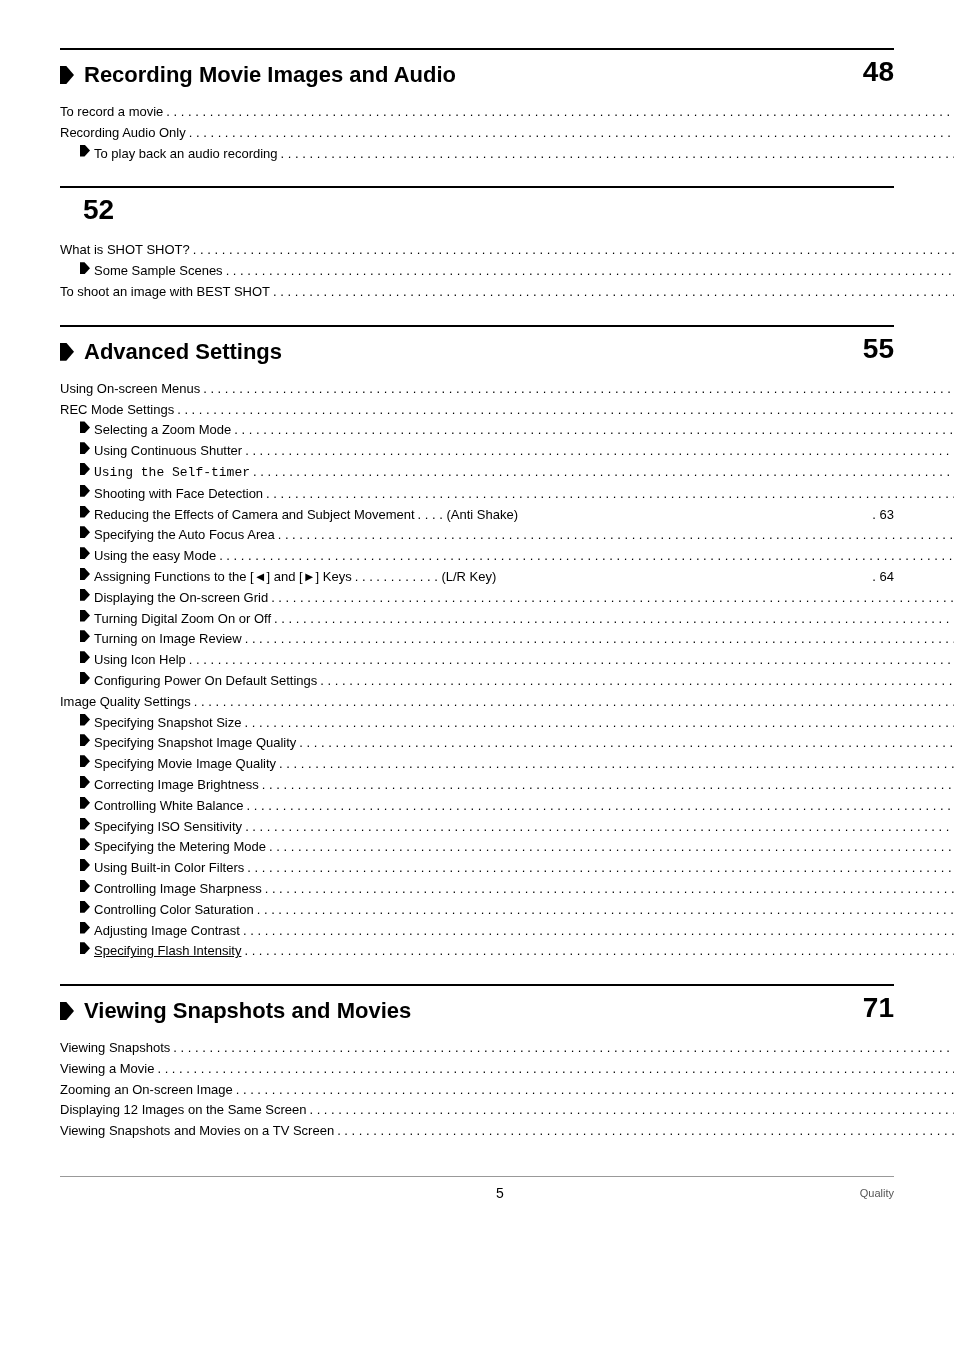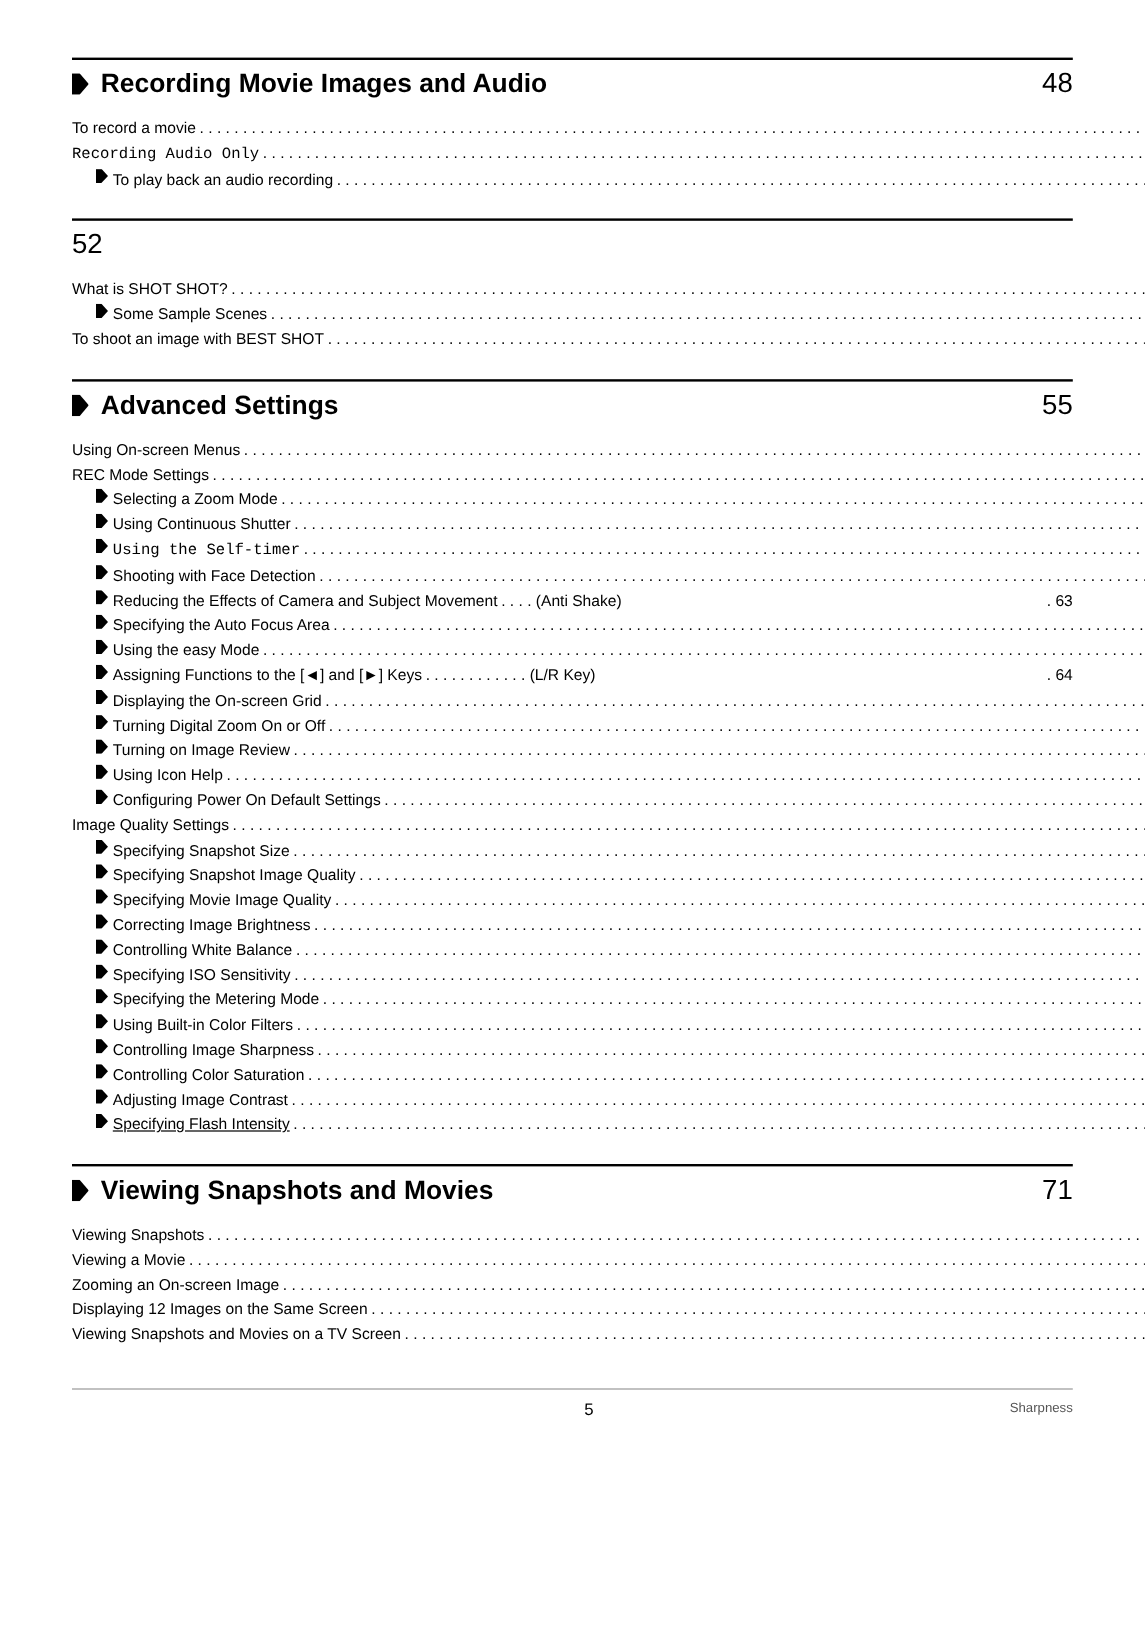--- a/index.html
+++ b/index.html
@@ -35,22 +35,23 @@
       display: inline-block;
       width: 14px;
       height: 18px;
       background: #000;
       clip-path: polygon(0 0, 45% 0, 100% 50%, 45% 100%, 0 100%, 0 0);
       margin-right: 2px;
       flex-shrink: 0;
     }
 
     .section-page {
-      font-size: 23px;
-      font-weight: normal;
+      font-size: 28px;
+      font-weight: bold;
+      margin-left: 23px;
     }
 
     .toc-entries {
       padding: 8px 0 4px 0;
     }
 
     .toc-entry {
       display: flex;
       justify-content: space-between;
       align-items: baseline;
@@ -124,21 +125,21 @@
       </div>
       <div class="toc-entries">
         <div class="toc-entry" style="padding-left: 0px;">
           <span class="entry-left">
             <span class="entry-label" style="white-space: nowrap;">To record a movie</span>
             <span style="flex: 1 1 0%; overflow: hidden; white-space: nowrap; display: inline-block; margin-left: 3px; margin-right: 3px;"> . . . . . . . . . . . . . . . . . . . . . . . . . . . . . . . . . . . . . . . . . . . . . . . . . . . . . . . . . . . . . . . . . . . . . . . . . . . . . . . . . . . . . . . . . . . . . . . . . . . . . . . . . . . . . . . . . . . . . . . . . . . . . . . . . .</span>
           </span>
         </div>
         <div class="toc-entry" style="padding-left: 0px;">
           <span class="entry-left">
-            <span class="entry-label" style="white-space: nowrap; font-family: Liberation Mono, monospace;">Recording Audio Only</span>
+            <span class="entry-label" style="white-space: nowrap;">Recording Audio Only</span>
             <span style="flex: 1 1 0%; overflow: hidden; white-space: nowrap; display: inline-block; margin-left: 3px; margin-right: 3px;"> . . . . . . . . . . . . . . . . . . . . . . . . . . . . . . . . . . . . . . . . . . . . . . . . . . . . . . . . . . . . . . . . . . . . . . . . . . . . . . . . . . . . . . . . . . . . . . . . . . . . . . . . . . . . . . . . . . . . . . . . . . . . . . . . . .</span>
           </span>
         </div>
         <div class="toc-entry" style="padding-left: 20px;">
           <span class="entry-left">
             <span class="sub-icon"></span>
             <span class="entry-label" style="white-space: nowrap;">To play back an audio recording</span>
             <span style="flex: 1 1 0%; overflow: hidden; white-space: nowrap; display: inline-block; margin-left: 3px; margin-right: 3px;"> . . . . . . . . . . . . . . . . . . . . . . . . . . . . . . . . . . . . . . . . . . . . . . . . . . . . . . . . . . . . . . . . . . . . . . . . . . . . . . . . . . . . . . . . . . . . . . . . . . . . . . . . . . . . . . . . . . . . . . . . . . . . . . . . . .</span>
           </span>
         </div>
@@ -408,15 +409,15 @@
             <span class="entry-label" style="white-space: nowrap;">Viewing Snapshots and Movies on a TV Screen</span>
             <span style="flex: 1 1 0%; overflow: hidden; white-space: nowrap; display: inline-block; margin-left: 3px; margin-right: 3px;"> . . . . . . . . . . . . . . . . . . . . . . . . . . . . . . . . . . . . . . . . . . . . . . . . . . . . . . . . . . . . . . . . . . . . . . . . . . . . . . . . . . . . . . . . . . . . . . . . . . . . . . . . . . . . . . . . . . . . . . . . . . . . . . . . . .</span>
           </span>
         </div>
       </div>
     </div>
 
   <div class="footer">
     <div style="width:80px;"></div>
     <div class="footer-center">5</div>
-    <div class="footer-right">Sharpness</div>
+    <div class="footer-right">Quality</div>
   </div>
 </div>
 
 </body></html>

